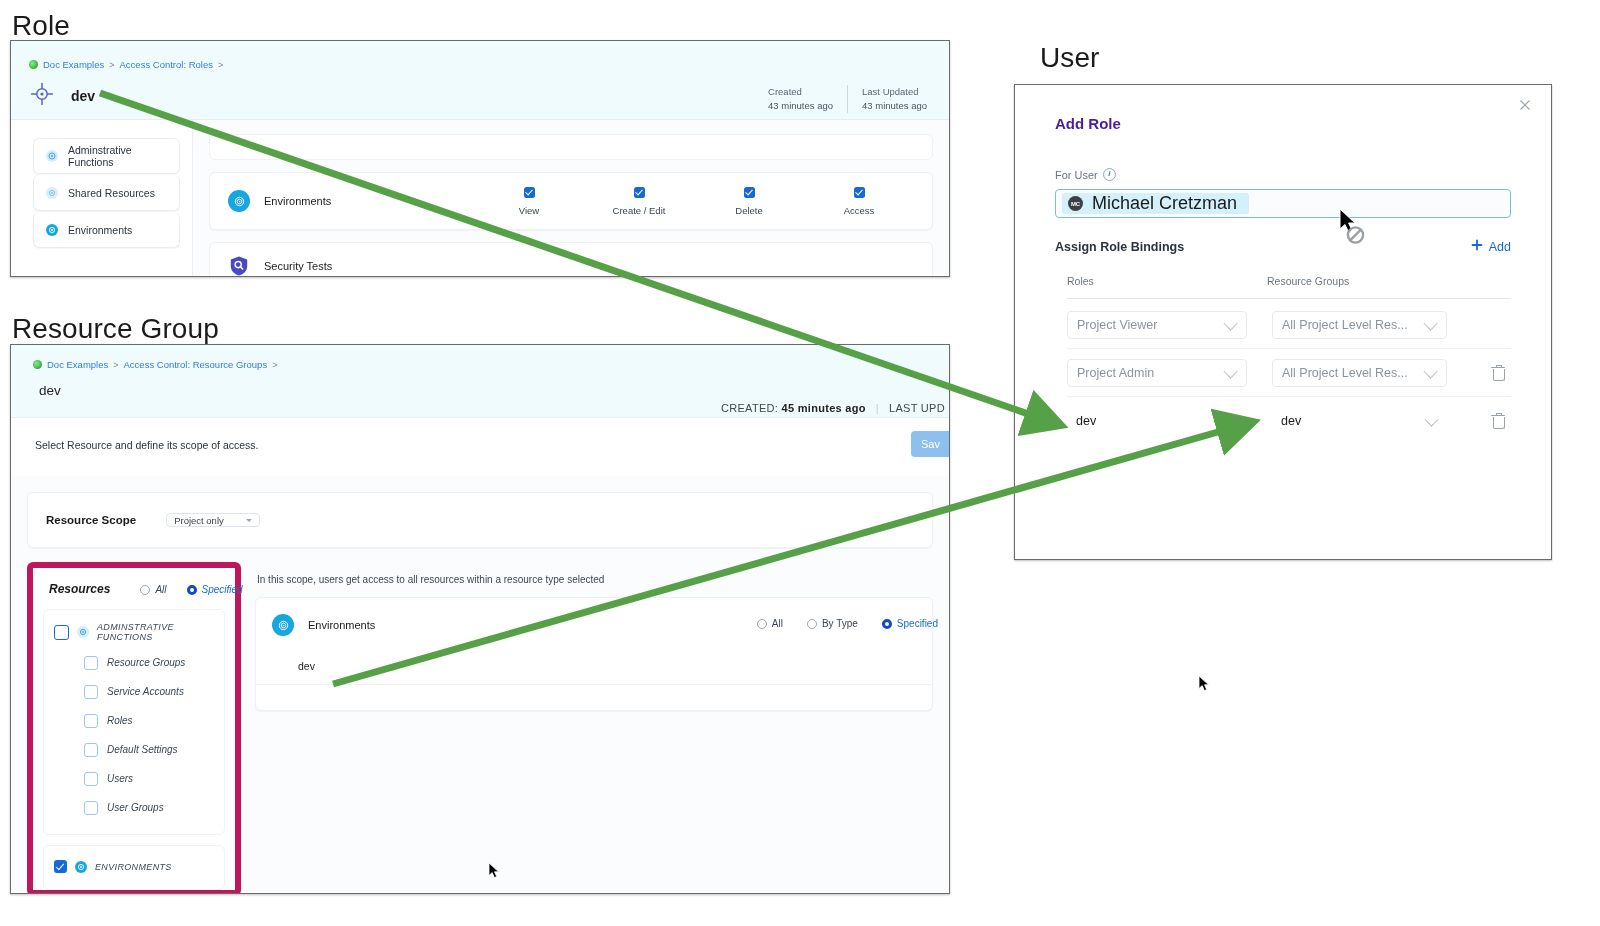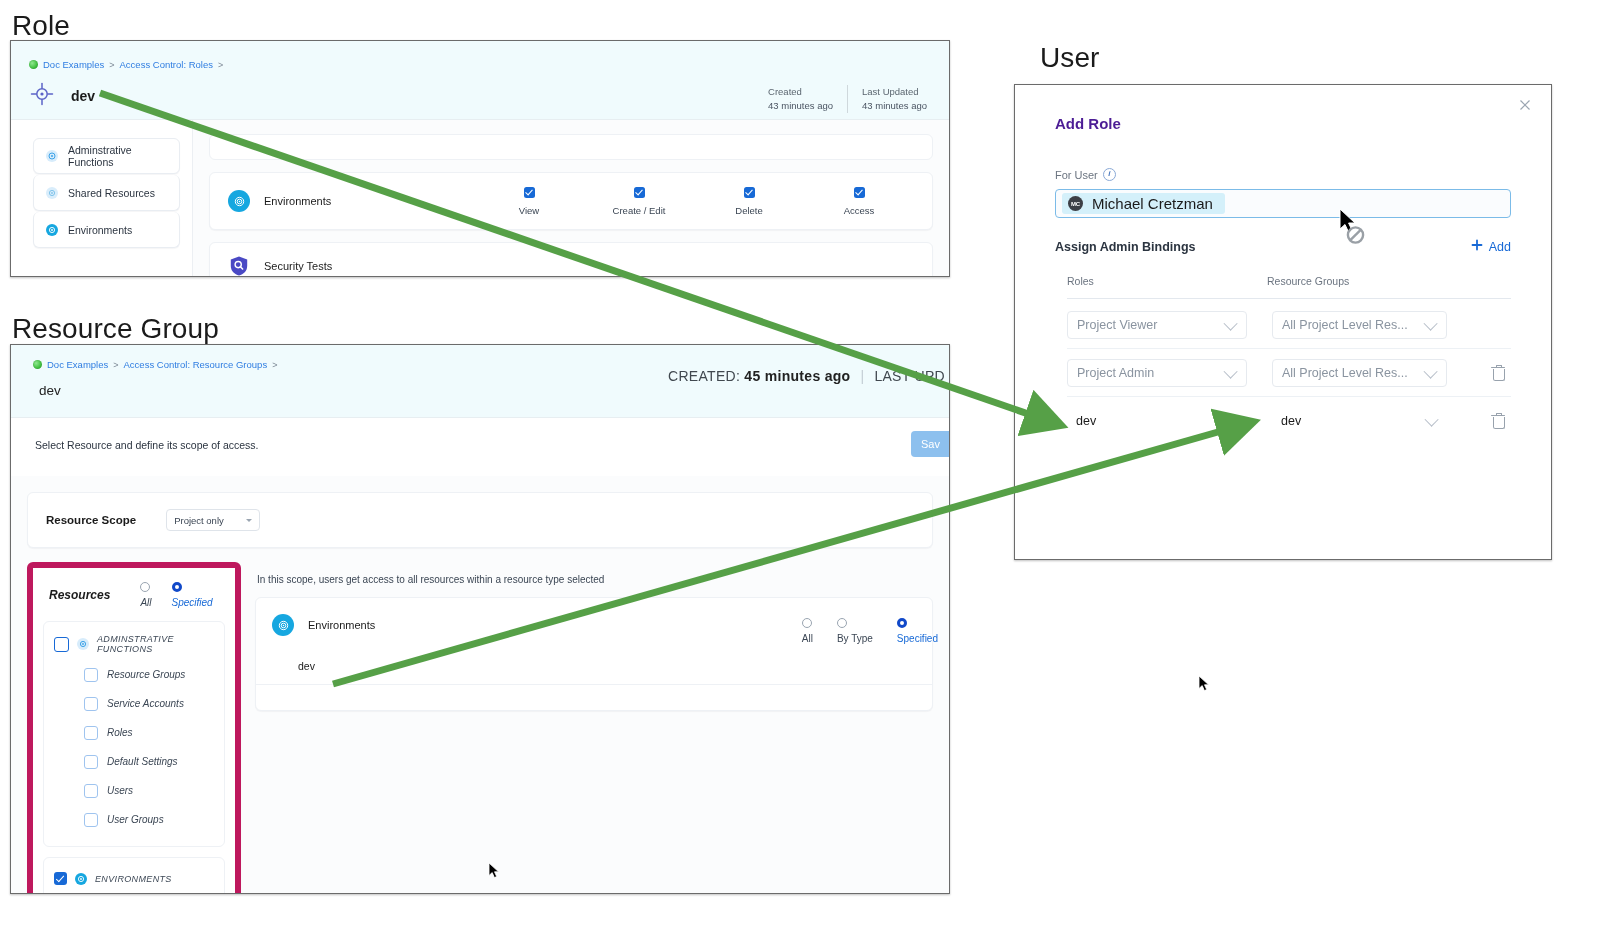--- a/index.html
+++ b/index.html
@@ -71,47 +71,47 @@
   .ic{width:22px;height:22px;border-radius:50%;flex:none;display:flex;align-items:center;justify-content:center;}
   .ic-sm{width:12px;height:12px;}
   .ic-env{background:#16a7e0;}
   .ic-pale{background:#d7ecfb;}
   .ic-pale2{background:#d9edfb;}
 
   
   #rg-panel{left:10px;top:344px;width:938px;height:548px;}
   #rg-hdr{background:#f0fbfd;height:72px;position:relative;border-bottom:1px solid #e7eef1;}
   #rg-title{position:absolute;left:28px;top:38px;font-size:13.5px;color:#222;font-weight:400;}
-  #rg-meta{position:absolute;right:4px;top:23px;font-size:14px;color:#40484f;letter-spacing:.3px;
+  #rg-meta{position:absolute;right:4px;top:57px;font-size:11px;color:#40484f;letter-spacing:.3px;
      display:flex;align-items:center;gap:10px;white-space:nowrap;}
   #rg-meta .bar{color:#c3cdd4;}
   #rg-meta b{font-weight:700;color:#222;}
   #rg-sub{position:relative;height:58px;background:#fff;border-bottom:1px solid #edf0f3;}
   #rg-sub .txt{position:absolute;left:24px;top:21px;font-size:10.5px;color:#2b3440;}
   #save-btn{position:absolute;right:-18px;top:13px;width:56px;height:26px;border-radius:4px;
      background:#8dc0ee;color:#fff;font-size:11px;display:flex;align-items:center;padding-left:10px;
      box-sizing:border-box;overflow:hidden;}
   #rg-content{position:absolute;left:0;right:0;top:131px;bottom:0;background:#fbfcfd;}
   .scope-card{background:#fff;border:1px solid #eef1f5;border-radius:6px;margin:16px 16px 0 16px;
      height:54px;display:flex;align-items:center;padding:0 18px;box-shadow:0 1px 1px rgba(16,24,40,.04);}
   .scope-lbl{font-size:11.5px;font-weight:700;color:#1b1b1b;margin-right:30px;}
   .select{
-    border:1px solid #dfe4ea;border-radius:4px;height:22px;min-width:94px;
+    border:1px solid #dfe4ea;border-radius:4px;height:14px;min-width:94px;
     display:flex;align-items:center;justify-content:space-between;padding:0 7px;
     font-size:9.5px;color:#3b4654;background:#fff;box-sizing:border-box;gap:10px;
   }
   .caret{width:0;height:0;border-left:3.2px solid transparent;border-right:3.2px solid transparent;
      border-top:3.6px solid #9aa5b1;}
 
   .res-wrap{display:flex;margin:14px 16px 0 16px;gap:0;}
   .res-left{width:214px;background:#fff;border:6px solid #be185d;border-radius:6px;padding:14px 0 0 0;
      box-shadow:0 1px 1px rgba(16,24,40,.04);box-sizing:border-box;font-style:italic;}
   .res-head{display:flex;align-items:center;padding:0 14px 0 16px;gap:0;}
   .res-head .t{font-size:12px;font-weight:700;color:#1b1b1b;}
-  .radio{display:flex;align-items:flex-start;gap:5px;font-size:10px;color:#2f7de1;flex-direction:column;}
+  .radio{display:flex;align-items:flex-end;gap:5px;font-size:10px;color:#2f7de1;}
   .radio .rb{width:10px;height:10px;border-radius:50%;border:1.4px solid #9aa5b1;box-sizing:border-box;flex:none;}
   .radio.on{color:#1769d6;}
   .radio.on .rb{border:3px solid #1149c9;background:#fff;}
   .radio.dark{color:#3b4654;}
   .group-box{border:1px solid #eef1f5;border-radius:6px;margin:13px 10px 0 10px;padding:12px 0 12px 0;}
   .grp-row{display:flex;align-items:center;gap:8px;padding:0 10px 0 10px;}
   .grp-row .glbl{font-size:9px;color:#3b4654;letter-spacing:.35px;}
   .cb-e{width:13px;height:13px;border-radius:3px;border:1.6px solid #1769d6;background:#fff;flex:none;}
   .cb-f{width:13px;height:13px;border-radius:3px;background:#1769d6;position:relative;flex:none;}
   .cb-f::after{content:"";position:absolute;left:3.6px;top:1.6px;width:3.4px;height:7px;
@@ -139,21 +139,21 @@
   #dlg-title{position:absolute;left:40px;top:30px;font-size:15px;font-weight:700;color:#4c1d95;}
   #for-user-lbl{position:absolute;left:40px;top:83px;font-size:11px;color:#6b7480;display:flex;align-items:center;gap:5px;}
   .info-i{width:11px;height:11px;border-radius:50%;border:1px solid #8aa9d6;color:#4f7cc0;
      font-size:8px;line-height:9.5px;text-align:center;font-style:italic;font-weight:700;}
   #user-field{position:absolute;left:40px;top:104px;right:40px;height:29px;border:1px solid #7bbbe8;
      border-radius:4px;background:#fafcfe;display:flex;align-items:center;padding:0 6px;box-sizing:border-box;}
   .user-chip{display:flex;align-items:center;gap:9px;background:#d4f0fa;border-radius:3px;
      padding:2px 12px 2px 6px;height:21px;box-sizing:border-box;}
   .avatar{width:15px;height:15px;border-radius:50%;background:#3c3f46;color:#fff;font-size:6px;
      display:flex;align-items:center;justify-content:center;font-weight:700;letter-spacing:-.2px;flex:none;}
-  .user-chip .nm{font-size:15px;color:#1b1b1b;}
+  .user-chip .nm{font-size:18px;color:#1b1b1b;}
   #bind-lbl{position:absolute;left:40px;top:155px;font-size:12.5px;font-weight:700;color:#2b3440;}
   #add-link{position:absolute;right:40px;top:154px;font-size:12.5px;color:#1769d6;display:flex;align-items:center;gap:6px;font-weight:400;}
   #bind-head{position:absolute;left:52px;right:40px;top:190px;display:flex;font-size:10.5px;color:#6b7480;}
   #bind-head .c1{width:200px;}
   #bind-rule{position:absolute;left:52px;right:40px;top:213px;height:1px;background:#e3e8ee;}
   .bind-row{position:absolute;left:52px;right:40px;display:flex;align-items:center;height:48px;}
   .bind-row .sel{width:180px;}
   .bind-row .sel2{width:175px;margin-left:25px;}
   .sel-ghost{border:1px solid #e6eaef;border-radius:4px;height:28px;display:flex;align-items:center;
      justify-content:space-between;padding:0 9px;font-size:12.5px;color:#8a94a0;box-sizing:border-box;}
@@ -453,21 +453,21 @@
       <span class="info-i">i</span>
     </div>
 
     <div id="user-field">
       <span class="user-chip">
         <span class="avatar">MC</span>
         <span class="nm">Michael Cretzman</span>
       </span>
     </div>
 
-    <div id="bind-lbl">Assign Admin Bindings</div>
+    <div id="bind-lbl">Assign Role Bindings</div>
     <div id="add-link">
       <span>
         <svg width="12" height="12" viewBox="0 0 12 12">
           <line x1="6" y1="1.5" x2="6" y2="10.5" stroke="#1769d6" stroke-width="1.8" stroke-linecap="round"></line>
           <line x1="1.5" y1="6" x2="10.5" y2="6" stroke="#1769d6" stroke-width="1.8" stroke-linecap="round"></line>
         </svg>
       </span>
       <span>Add</span>
     </div>
 

